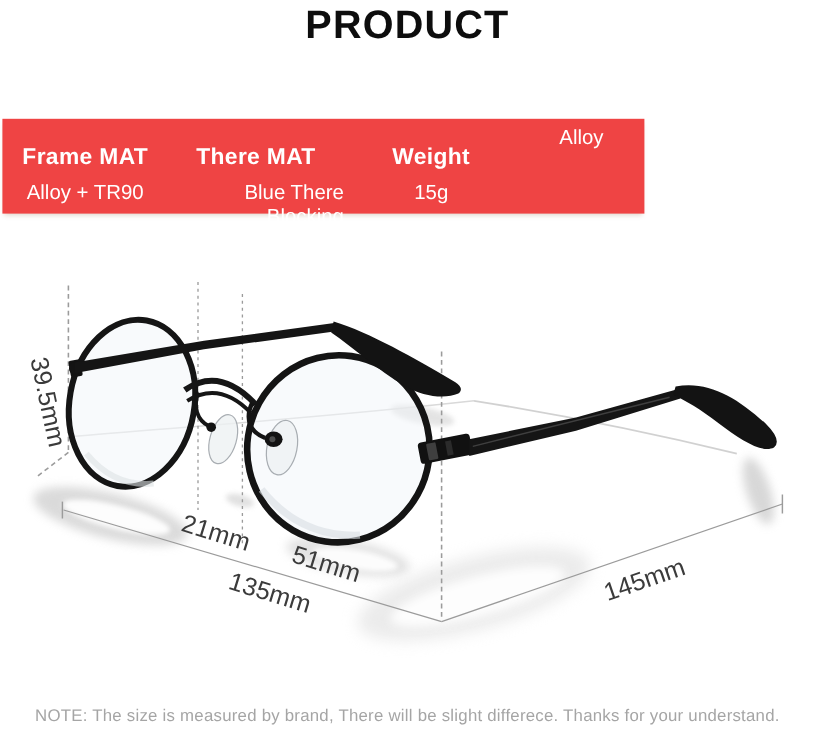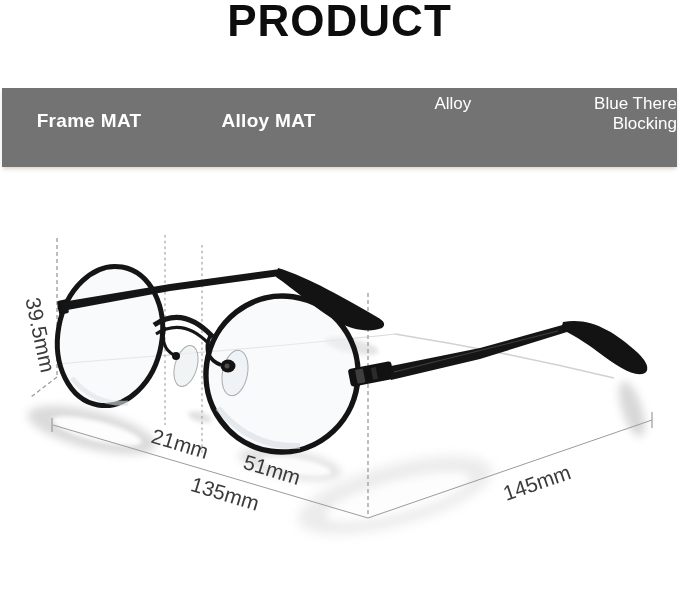--- a/index.html
+++ b/index.html
@@ -2,26 +2,26 @@
 <html><head>
 <meta charset="utf-8">
 <style>
   html,body{margin:0;padding:0;background:#fff;}
   .page{
     position:relative;width:679px;height:611px;background:#ffffff;
     font-family:"Liberation Sans",sans-serif;overflow:hidden;
   }
   .title{
     position:absolute;top:3px;left:0;width:100%;text-align:center;
-    font-size:44px;line-height:35px;font-weight:bold;color:#0d0d0d;
+    font-size:33px;line-height:35px;font-weight:bold;color:#0d0d0d;
     letter-spacing:1px;
   }
   .spec-table{
-    position:absolute;top:88px;left:2px;width:675px;height:79px;
-    background:#737373;color:#fff;
+    position:absolute;top:99px;left:2px;width:535px;height:79px;
+    background:#ef4444;color:#fff;
     display:grid;
     grid-template-columns:25.8% 27.4% 27.2% 19.6%;
     grid-template-rows:46px 33px;
     box-shadow:0 3px 4px -1px rgba(185,160,135,.45);
   }
   .spec-table .cell{
     display:flex;align-items:flex-end;justify-content:center;
     padding-bottom:2px;
   }
   .spec-table .head{font-weight:bold;font-size:19px;letter-spacing:.3px;}
@@ -37,23 +37,26 @@
 <body>
 
 <div class="page">
 
   <div class="title">
     <div>PRODUCT</div>
   </div>
 
   <div class="spec-table">
     <div class="cell head">Frame MAT</div>
-    <div class="cell head">Alloy MAT</div>
+    <div class="cell head">There MAT</div>
+    <div class="cell head">Weight</div>
     <div class="cell val">Alloy</div>
+    <div class="cell val">Alloy + TR90</div>
     <div class="cell val">Blue There Blocking</div>
+    <div class="cell val">15g</div>
   </div>
 
   <svg class="diagram" viewBox="0 0 679 611" xmlns="http://www.w3.org/2000/svg">
     <defs>
       <filter id="b2" x="-50%" y="-50%" width="200%" height="200%">
           <feGaussianBlur stdDeviation="2"></feGaussianBlur>
         </filter>
       <filter id="b4" x="-60%" y="-60%" width="220%" height="220%">
           <feGaussianBlur stdDeviation="4"></feGaussianBlur>
         </filter>
@@ -134,14 +137,15 @@
         <rect x="349" y="365" width="44" height="18" rx="3" fill="#111111"></rect>
         <rect x="356" y="367" width="8" height="14" rx="1" fill="#3f3f3f"></rect>
         <rect x="372" y="368" width="5" height="12" fill="#2b2b2b"></rect>
       </g>
       <polygon points="391,366 480,348 566,324 567,332 480,359 391,380" fill="#151515"></polygon>
       <line x1="394" y1="372" x2="558" y2="331" stroke="#4a4a4a" stroke-width="1.2" opacity=".8"></line>
       <path d="M563,322 C590,317 614,331 638,353 Q652,367 645,373 C635,378 618,367 598,352 C585,342 570,333 561,329 Z" fill="#131313"></path>
     </g>
   </svg>
 
+  <div class="note">NOTE: The size is measured by brand, There will be slight differece. Thanks for your understand.</div>
 
 </div>
 
 </body></html>

